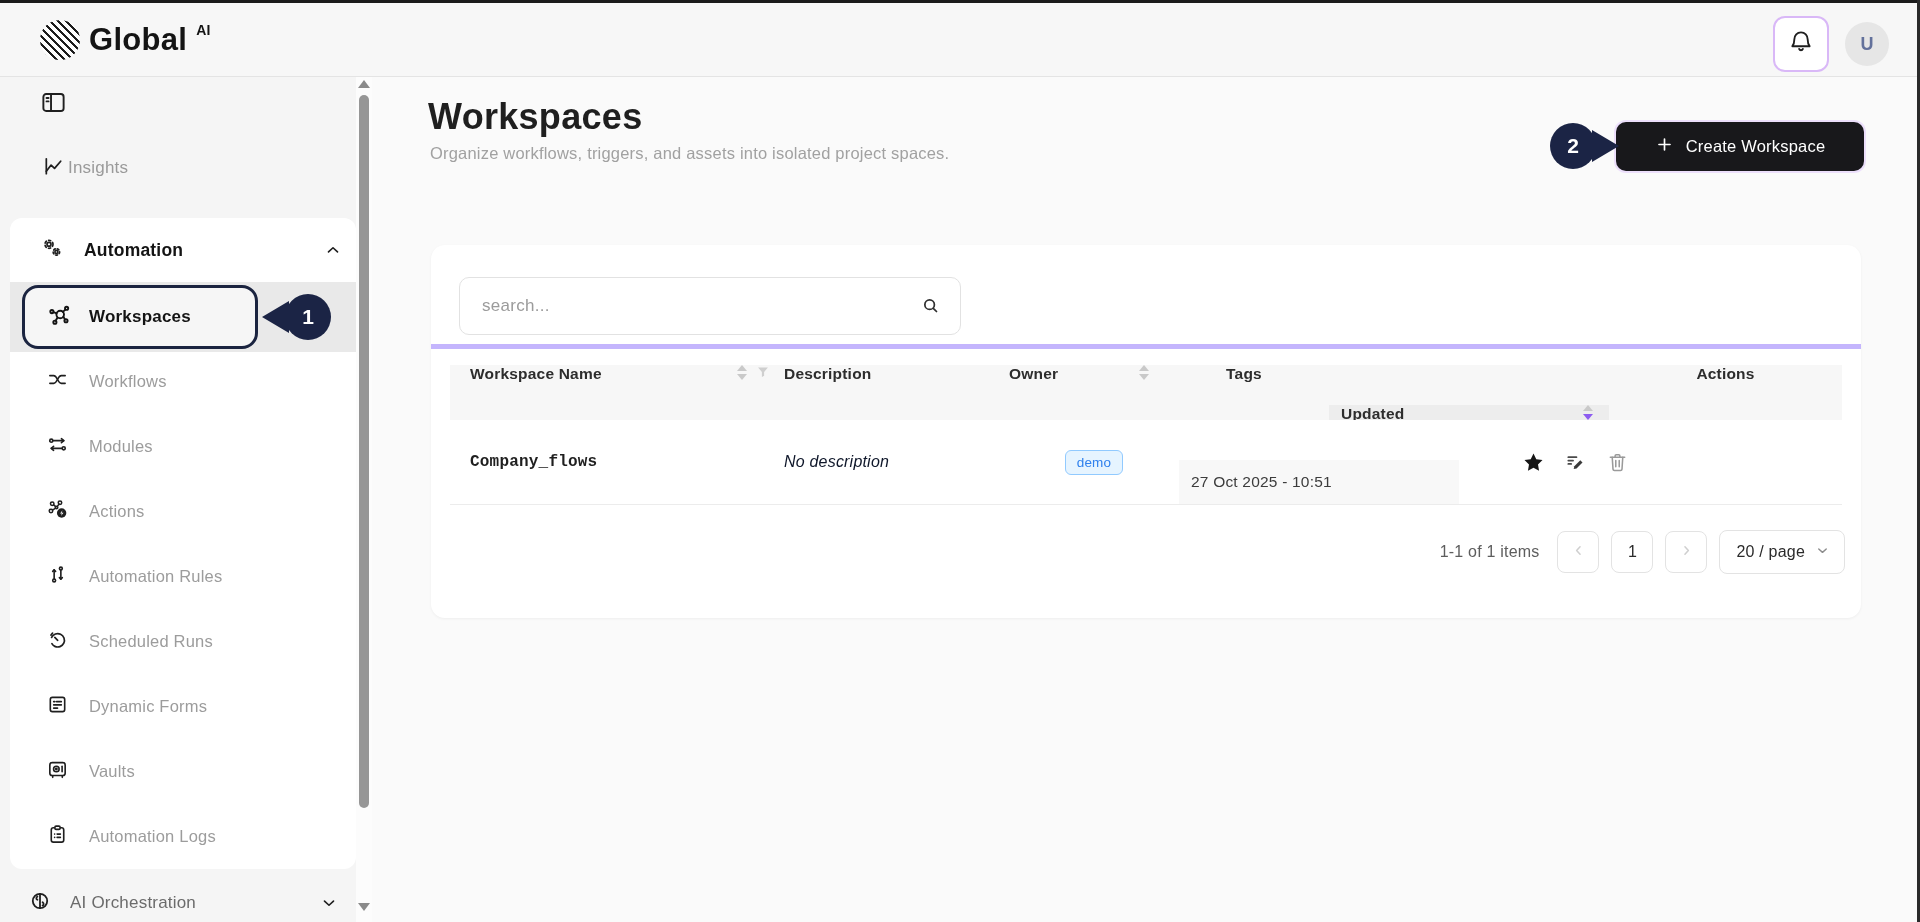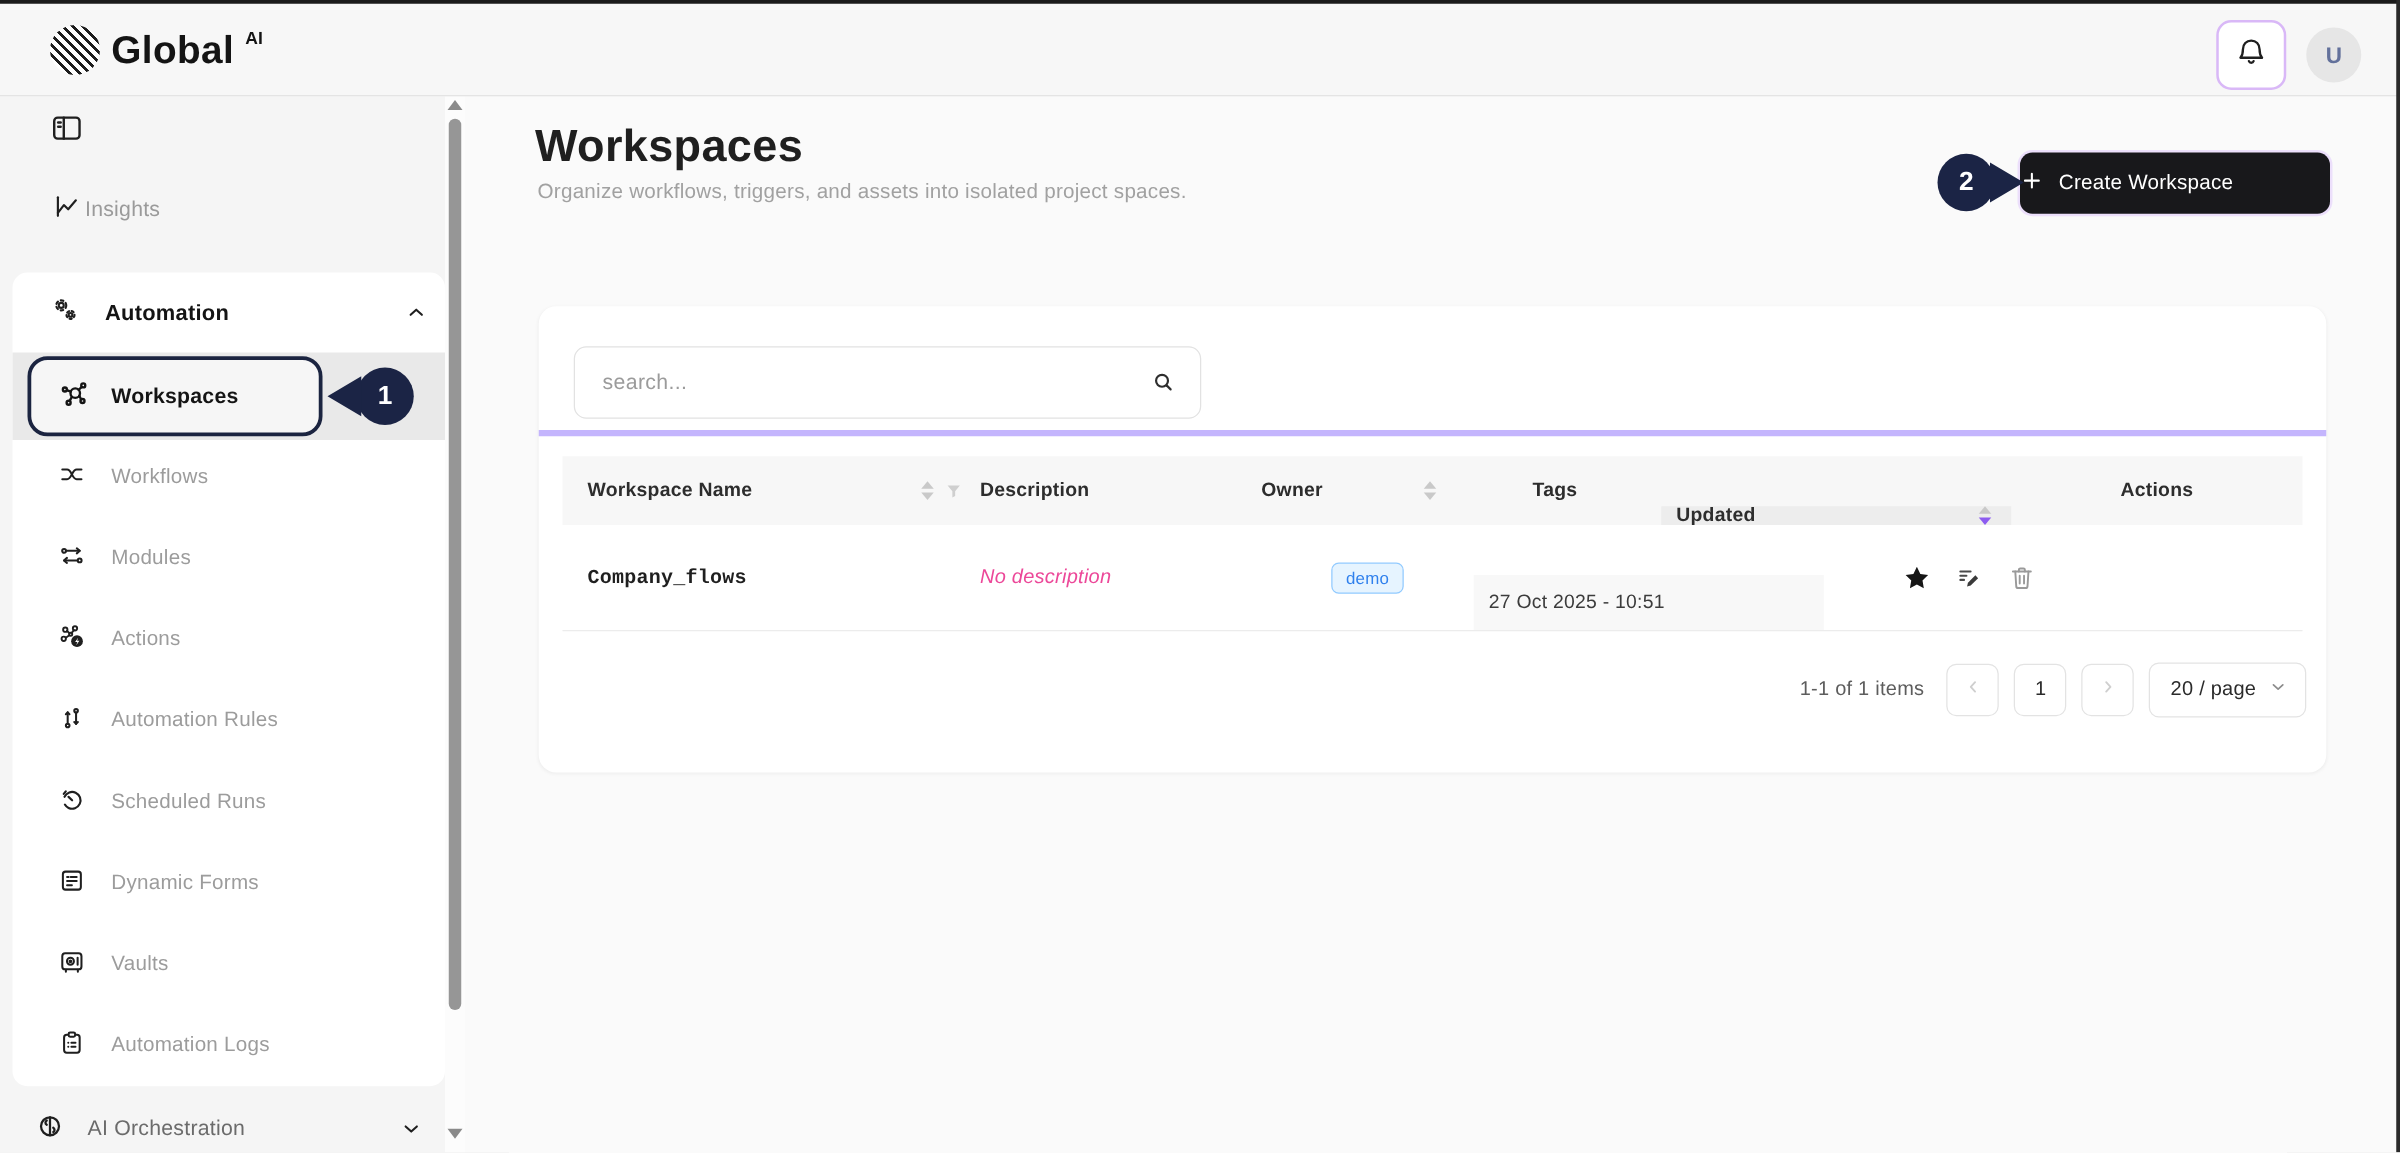--- a/index.html
+++ b/index.html
@@ -58,54 +58,54 @@
   .tip-left { position:absolute; left:-23px; top:7px; width:0; height:0;
               border-top:16px solid transparent; border-bottom:16px solid transparent; border-right:27px solid #1b2445; }
   .tip-right { position:absolute; right:-23px; top:7px; width:0; height:0;
                border-top:16px solid transparent; border-bottom:16px solid transparent; border-left:27px solid #1b2445; }
 
   
   .main-title { position:absolute; left:428px; top:96px; font-size:36px; font-weight:700; color:#1f1f1f; letter-spacing:.3px; }
   .main-sub { position:absolute; left:430px; top:144px; font-size:16.5px; color:#a1a1a1; letter-spacing:.2px; }
   .create-btn { position:absolute; left:1616px; top:122px; width:248px; height:49px; background:#18181b; color:#fff;
                 border:none; border-radius:10px; font-family:"Liberation Sans",sans-serif; font-size:16.5px; letter-spacing:.2px;
-                display:flex; align-items:center; gap:12px; cursor:pointer;
+                display:flex; align-items:center; justify-content:center; gap:12px; cursor:pointer;
                 box-shadow:0 0 0 2px rgba(219,191,252,.45); }
 
   .card { position:absolute; left:431px; top:245px; width:1430px; height:373px; background:#fff; border-radius:14px;
           box-shadow:0 1px 3px rgba(0,0,0,.05); }
   .search-sec { position:absolute; left:0; top:0; width:1430px; height:104px; border-bottom:5px solid #c4b5fd; }
   .search-box { position:absolute; left:28px; top:32px; width:502px; height:58px; background:#fff;
                 border:1px solid #e2e2e2; border-radius:10px; display:flex; align-items:center; padding:0 18px 0 22px; }
   .search-box input { flex:1; border:none; outline:none; font-family:"Liberation Sans",sans-serif; font-size:17px; color:#333;
                       letter-spacing:.3px; background:transparent; }
   .search-box input::placeholder { color:#9b9b9b; }
 
   .thead { position:absolute; left:19px; top:120px; width:1392px; height:55px; display:flex; background:#f7f7f7; }
   .trow  { position:absolute; left:19px; top:175px; width:1392px; height:85px; display:flex; border-bottom:1px solid #ececec; background:#fff; }
-  .hcell { display:flex; align-items:center; font-size:15.5px; font-weight:700; color:#2d2d2d; letter-spacing:.2px; }
+  .hcell { display:flex; font-size:15.5px; font-weight:700; color:#2d2d2d; letter-spacing:.2px; }
   .dcell { display:flex; align-items:center; font-size:16px; color:#333; letter-spacing:.2px; }
   .c-name { width:334px; padding:0 14px 0 20px; }
   .c-desc { width:225px; }
   .c-owner { width:150px; padding-right:10px; }
   .c-tags { width:170px; justify-content:center; }
   .c-upd { width:280px; padding:0 16px 0 12px;margin-top:40px; }
   .c-act { width:233px; justify-content:center; }
   .hcell.c-upd { background:#ededed; }
   .dcell.c-upd { background:#f8f8f8; }
   .spacer { flex:1; }
 
   .caret-stack { display:flex; flex-direction:column; gap:3px; align-items:center; margin-left:8px; }
   .car-up { width:0; height:0; border-left:5px solid transparent; border-right:5px solid transparent; border-bottom:6px solid #c9c9c9; }
   .car-dn { width:0; height:0; border-left:5px solid transparent; border-right:5px solid transparent; border-top:6px solid #c9c9c9; }
   .car-dn.active { border-top-color:#8d5cf0; }
   .funnel { margin-left:9px; display:flex; }
 
   .name-text { font-weight:700; color:#1f1f1f;font-family:Liberation Mono, monospace; }
-  .desc-text { font-style:italic; color:#ec4899; }
+  .desc-text { font-style:italic; color:#0f172a; }
   .upd-text { font-size:15.5px; color:#3c3c3c; }
   .tag-pill { padding:4px 11px; background:#e6f4ff; border:1px solid #91caff; border-radius:6px;
               color:#2f80ed; font-size:13.5px; letter-spacing:.2px; cursor:default; }
   .act-group { display:flex; align-items:center; gap:19px; }
   .act-btn { display:flex; cursor:pointer; }
 
   .pager { position:absolute; right:16px; top:285px; height:44px; display:flex; align-items:center; gap:12px; }
   .pg-summary { font-size:16px; color:#5d5d5d; letter-spacing:.2px; margin-right:6px; }
   .pg-btn { width:42px; height:42px; background:#fff; border:1px solid #e3e3e3; border-radius:8px;
             display:flex; align-items:center; justify-content:center; font-size:16px; color:#2b2b2b; cursor:pointer; }

